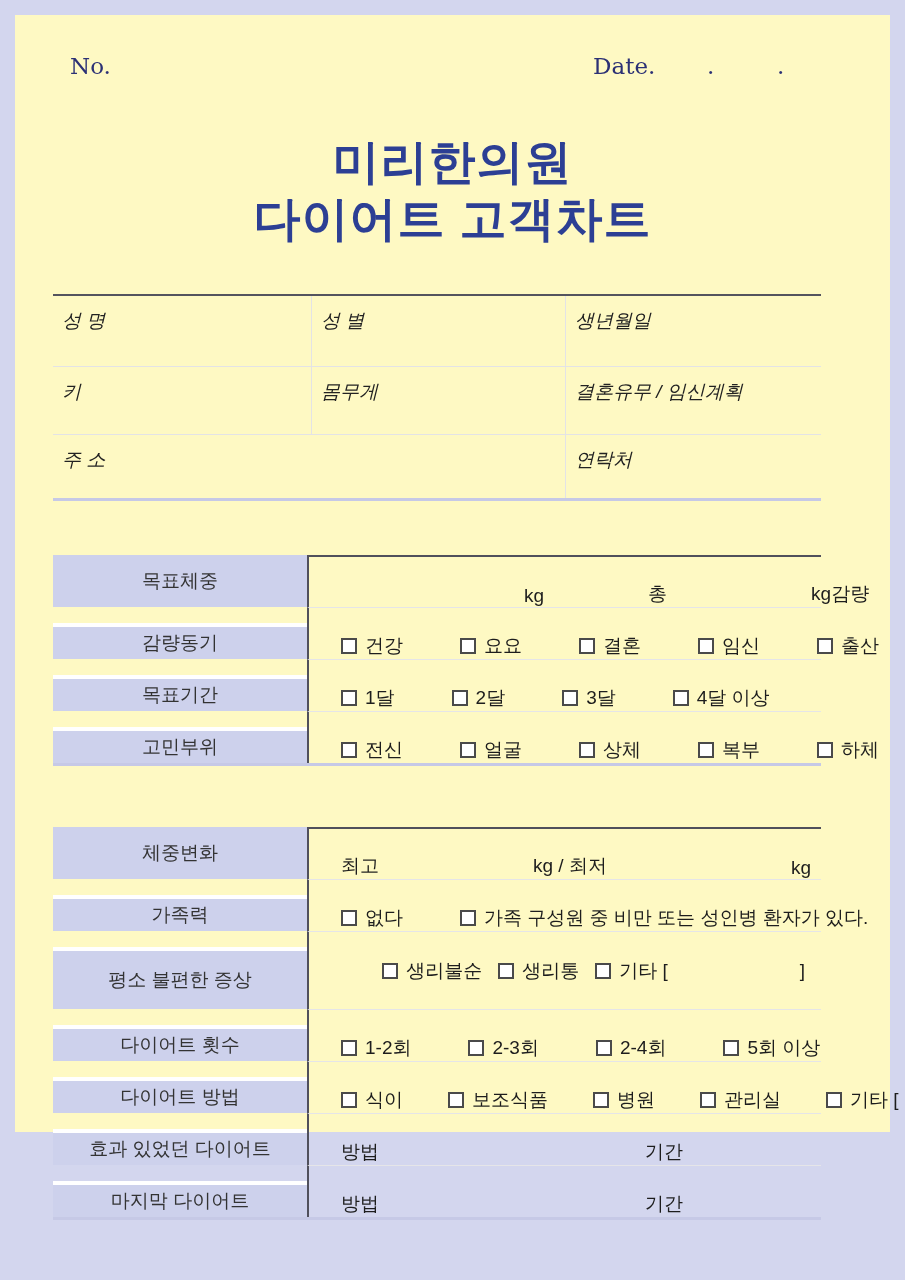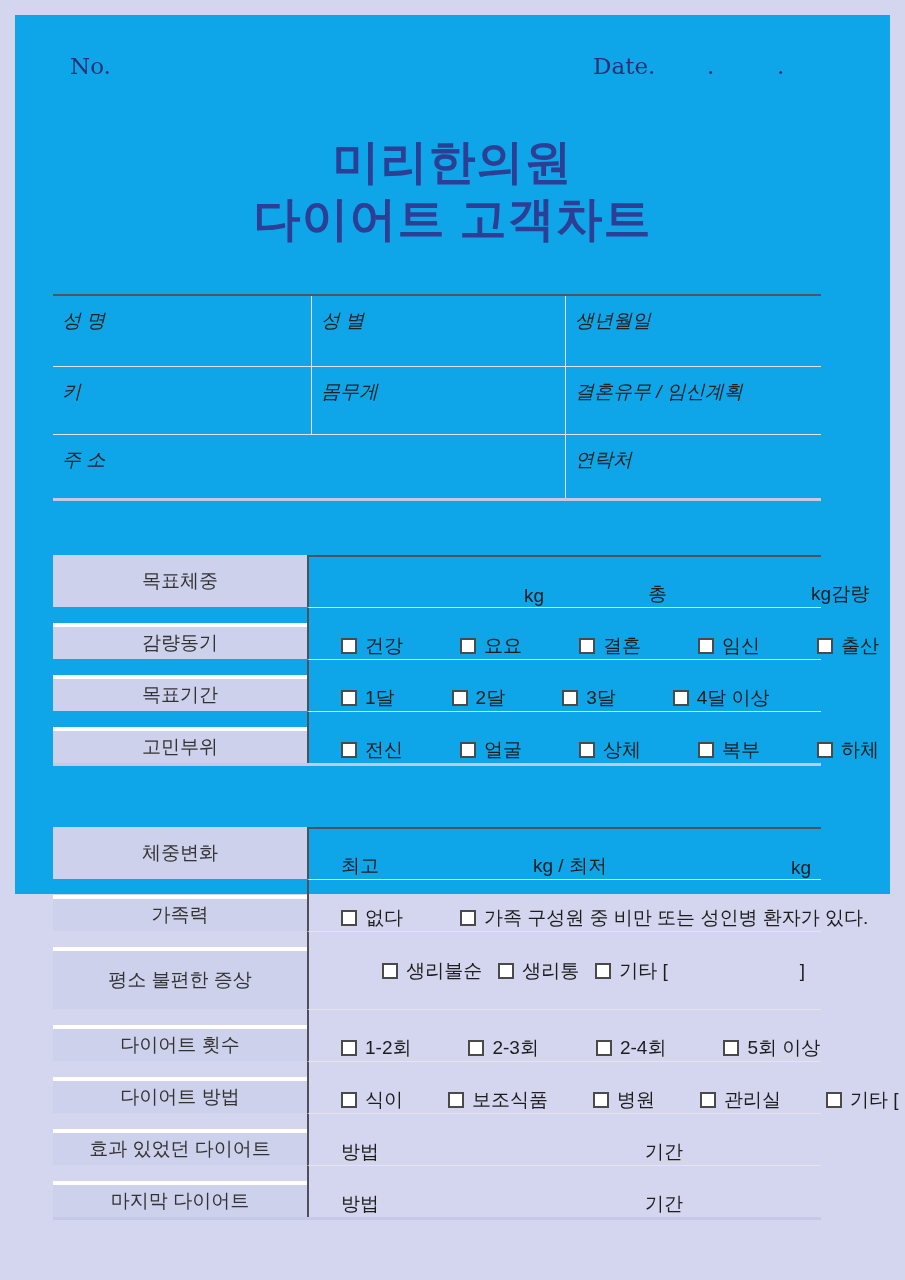--- a/index.html
+++ b/index.html
@@ -2,21 +2,21 @@
 <html><head>
 <meta charset="utf-8">
 <style>
   html,body{margin:0;padding:0;}
   body{
     width:905px;height:1280px;position:relative;
     background:#d3d6ee;
     font-family:"Liberation Sans","DejaVu Sans",sans-serif;
     -webkit-font-smoothing:antialiased;
   }
-  .page{position:absolute;left:15px;top:15px;width:875px;height:879px;background:#0ea5e9;}
+  .page{position:absolute;left:15px;top:15px;width:875px;height:1117px;background:#fef9c3;}
 
   
   .hdr-no{position:absolute;left:55px;top:38px;font-family:"DejaVu Serif","Liberation Serif",serif;
     font-size:23px;color:#2c3175;}
   .hdr-date{position:absolute;left:578px;top:38px;font-family:"DejaVu Serif","Liberation Serif",serif;
     font-size:23px;color:#2c3175;}
   .hdr-dot{position:absolute;top:38px;font-family:"DejaVu Serif","Liberation Serif",serif;
     font-size:23px;color:#2c3175;}
   .hdr-dot.d1{left:692px;}
   .hdr-dot.d2{left:762px;}

